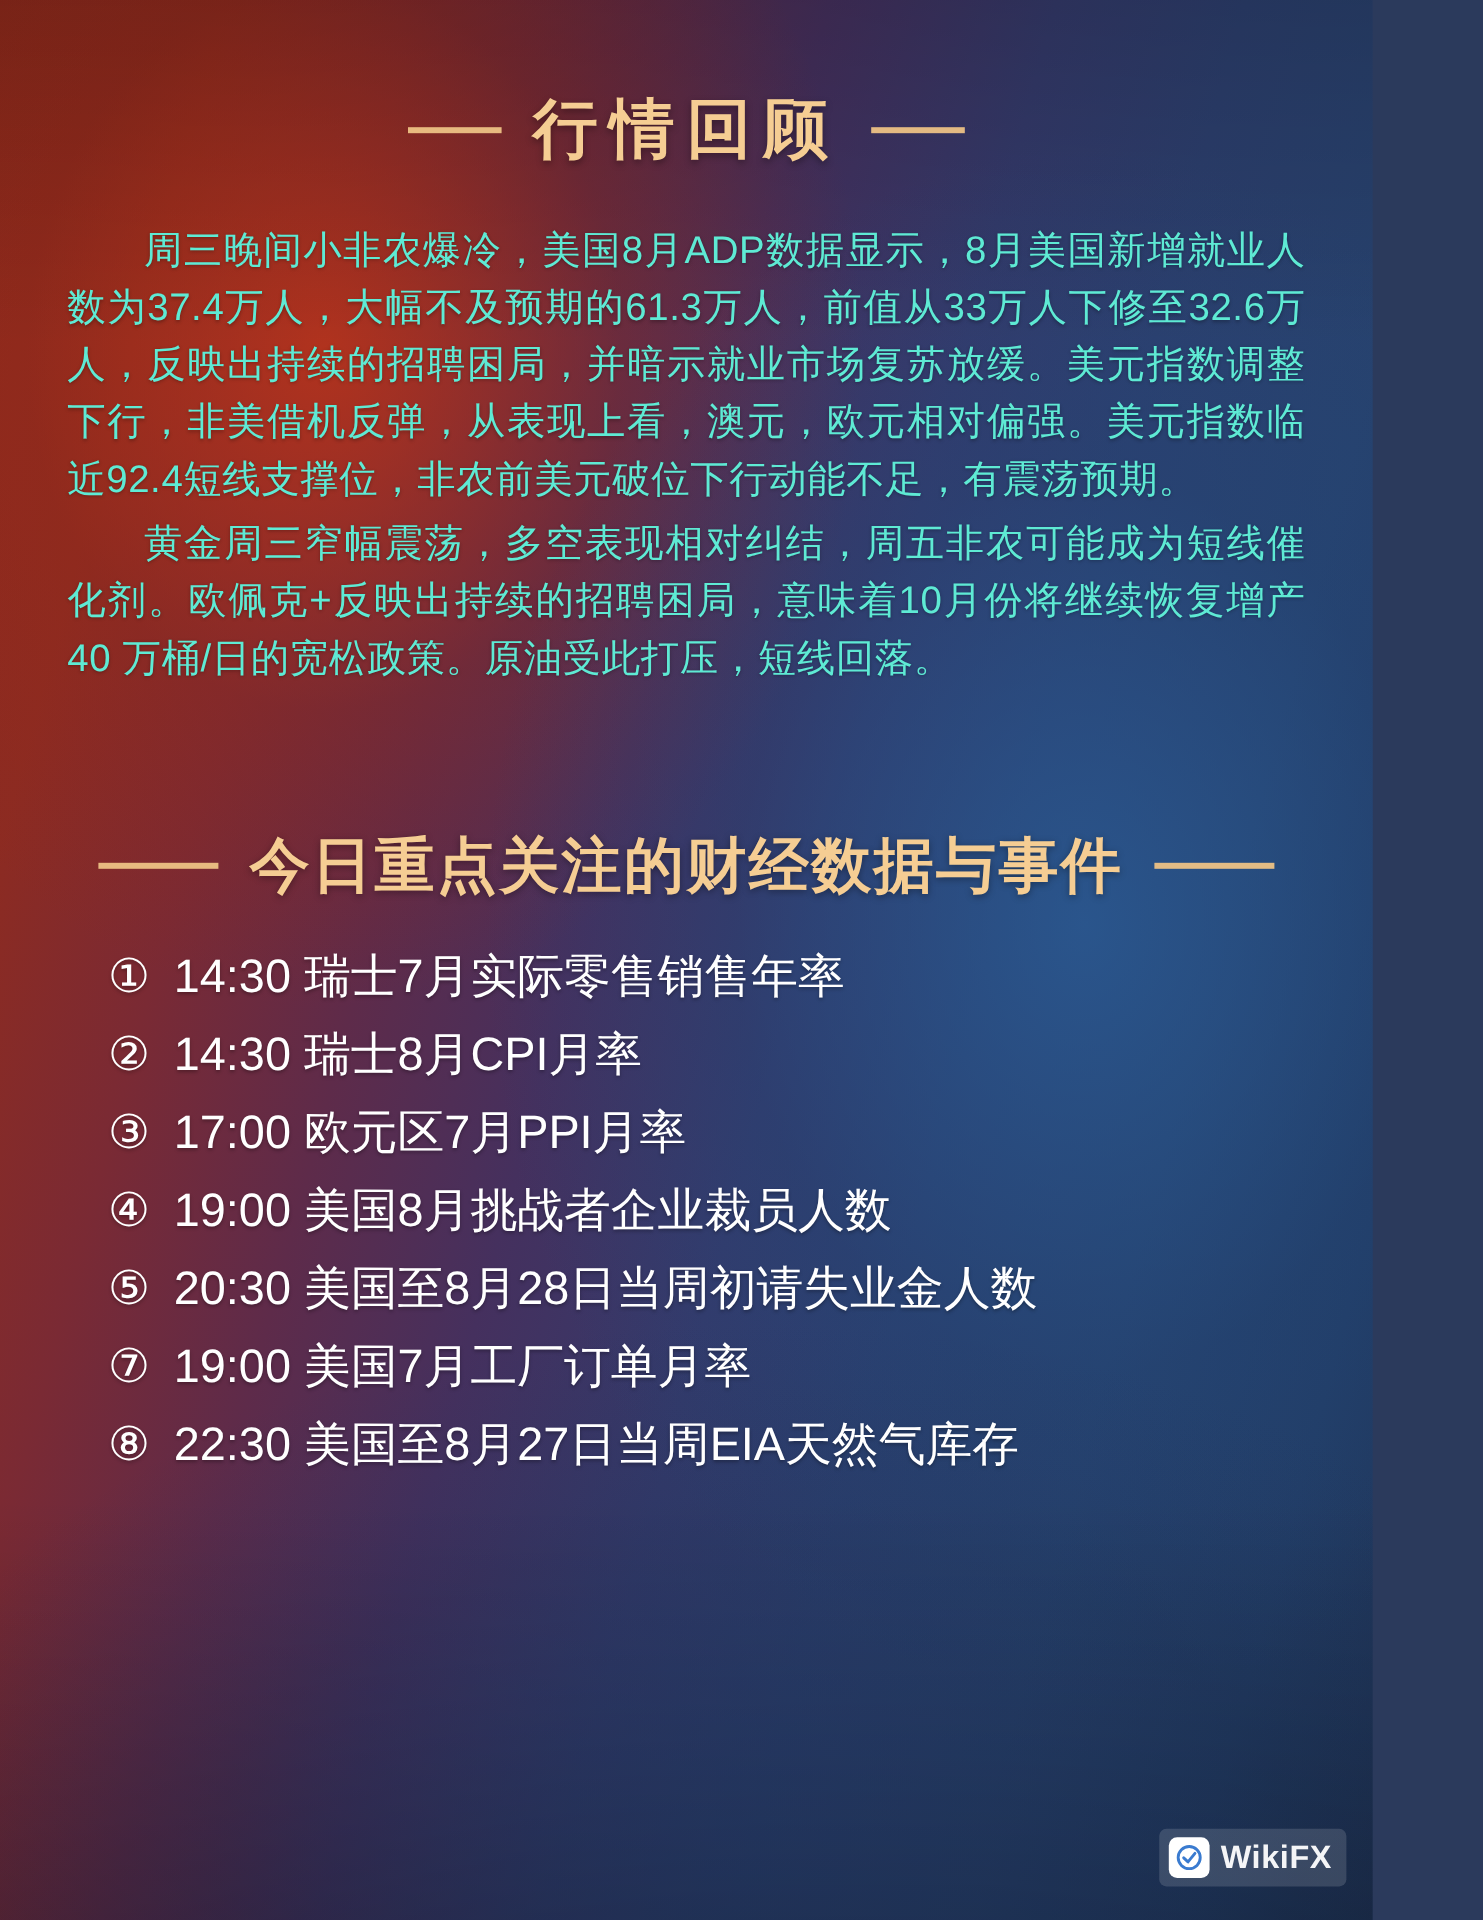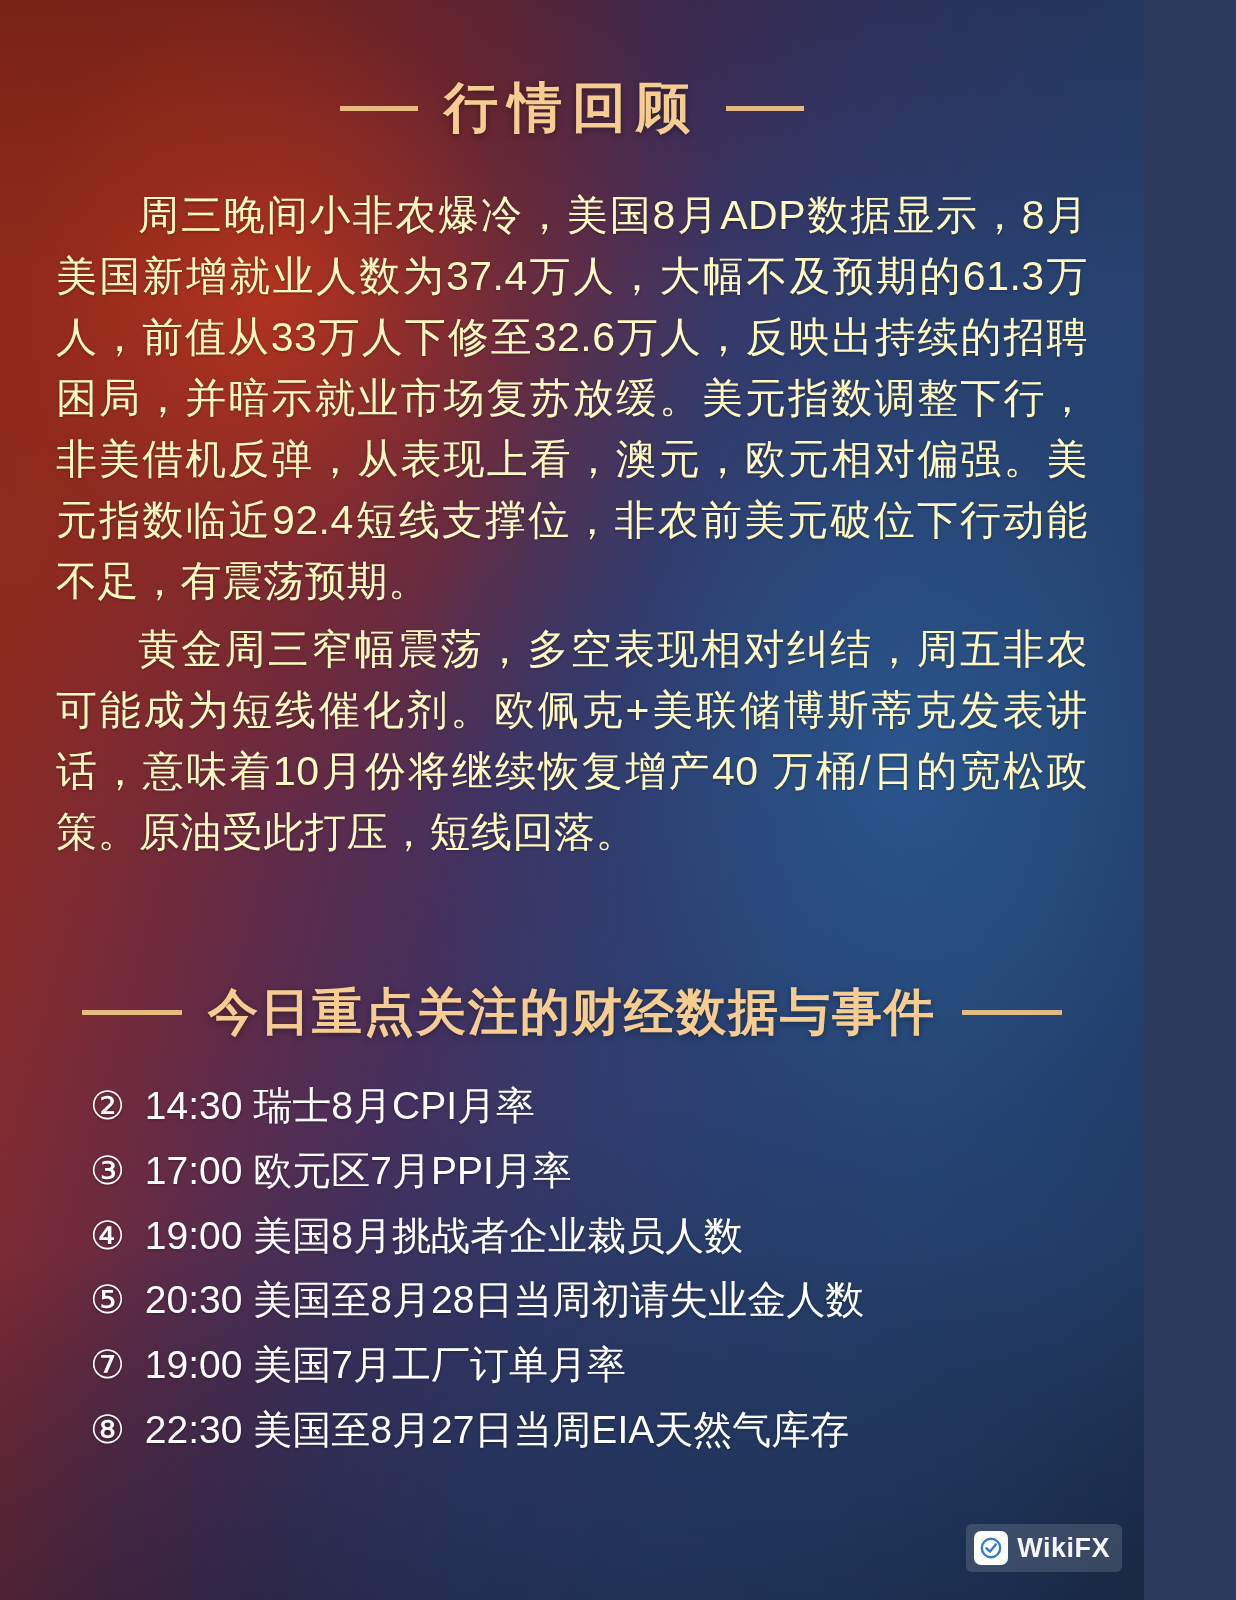--- a/index.html
+++ b/index.html
@@ -106,22 +106,22 @@
     font-size: 50px;
     letter-spacing: 2px;
   }
   #events-head .rule {
     width: 100px;
   }
 
   
   .body-text {
     margin-top: 40px;
-    color: #fef9c3;
-    font-size: 41px;
+    color: #5eead4;
+    font-size: 32px;
     line-height: 1.49;
     text-align: justify;
     text-justify: inter-ideograph;
     letter-spacing: 0.5px;
     text-shadow: 0 1px 3px rgba(0,0,0,0.3);
   }
   .body-text p {
     margin: 0 0 6px 0;
     text-indent: 2em;
   }
@@ -199,32 +199,37 @@
   <div class="content">
 
     <div class="section-head" id="review-head">
       <span class="rule"></span>
       <span class="title">行情回顾</span>
       <span class="rule"></span>
     </div>
 
     <div class="body-text">
       <p>周三晚间小非农爆冷，美国8月ADP数据显示，8月美国新增就业人数为37.4万人，大幅不及预期的61.3万人，前值从33万人下修至32.6万人，反映出持续的招聘困局，并暗示就业市场复苏放缓。美元指数调整下行，非美借机反弹，从表现上看，澳元，欧元相对偏强。美元指数临近92.4短线支撑位，非农前美元破位下行动能不足，有震荡预期。</p>
-      <p>黄金周三窄幅震荡，多空表现相对纠结，周五非农可能成为短线催化剂。欧佩克+美联储博斯蒂克发表讲话，意味着10月份将继续恢复增产40 万桶/日的宽松政策。原油受此打压，短线回落。</p>
+      <p>黄金周三窄幅震荡，多空表现相对纠结，周五非农可能成为短线催化剂。欧佩克+反映出持续的招聘困局，意味着10月份将继续恢复增产40 万桶/日的宽松政策。原油受此打压，短线回落。</p>
     </div>
 
     <div class="spacer-block"></div>
 
     <div class="section-head" id="events-head">
       <span class="rule"></span>
       <span class="title">今日重点关注的财经数据与事件</span>
       <span class="rule"></span>
     </div>
 
     <ul class="events">
+      <li>
+        <span class="num">①</span>
+        <span class="time">14:30</span>
+        <span class="label">瑞士7月实际零售销售年率</span>
+      </li>
       <li>
         <span class="num">②</span>
         <span class="time">14:30</span>
         <span class="label">瑞士8月CPI月率</span>
       </li>
       <li>
         <span class="num">③</span>
         <span class="time">17:00</span>
         <span class="label">欧元区7月PPI月率</span>
       </li>

